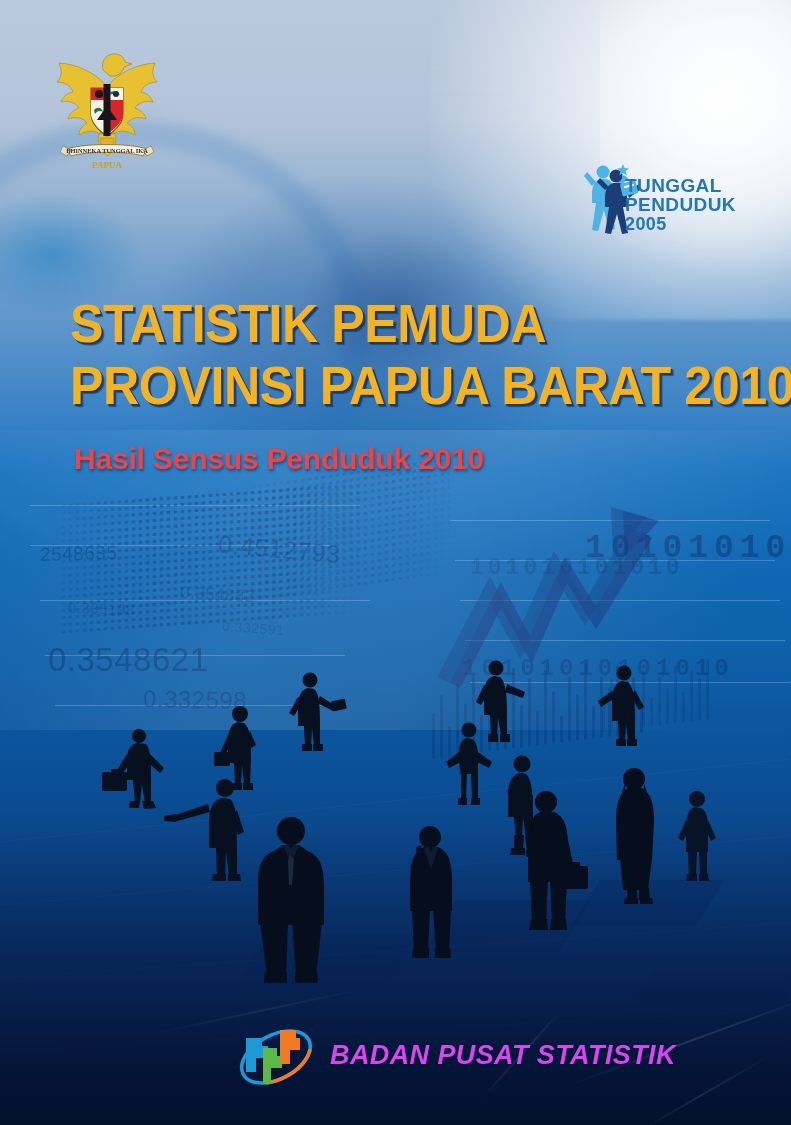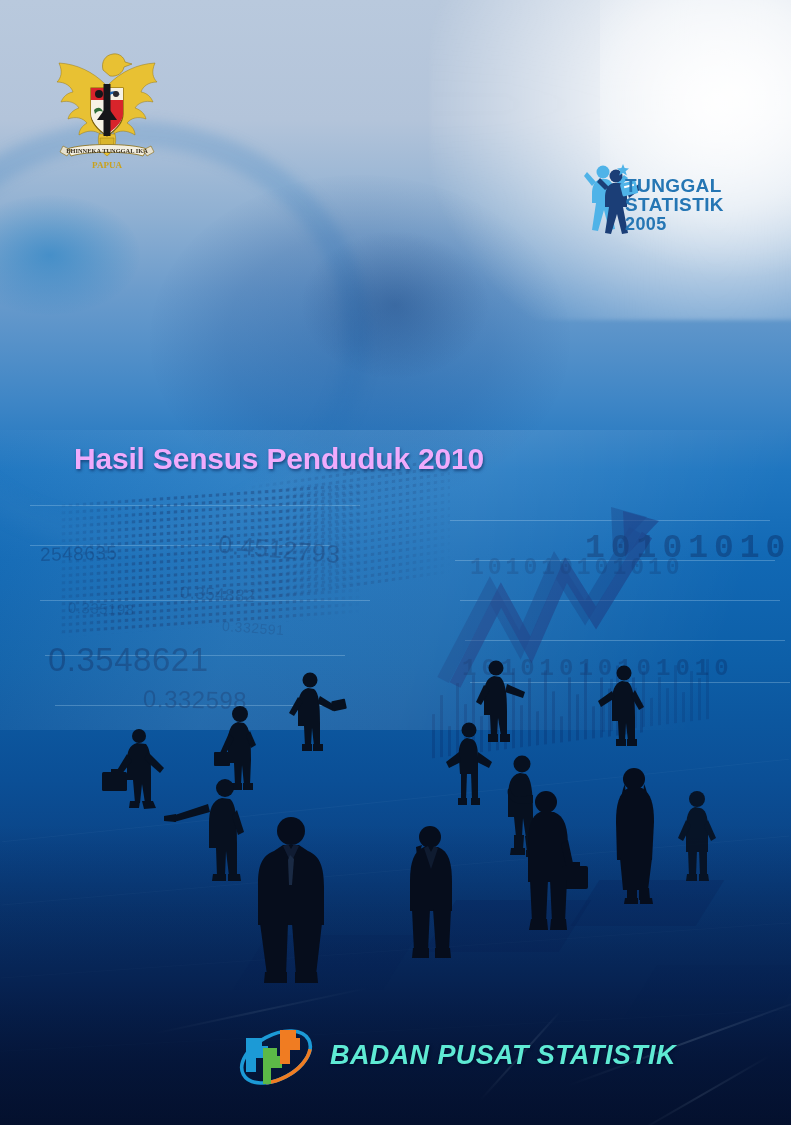--- a/index.html
+++ b/index.html
@@ -168,30 +168,30 @@
     letter-spacing:-0.5px;
     transform:scaleX(.93);
     transform-origin:left center;
     text-shadow:
        2px 2px 0 rgba(20,55,105,.85),
        3px 3px 1px rgba(12,40,85,.55);
     white-space:nowrap;
   }
   .subtitle{
     position:absolute; left:74px; top:442px;
-    font-size:30px; font-weight:bold; color:#f0abfc;
+    font-size:30px; font-weight:bold; color:#ef4444;
     letter-spacing:-0.2px;
     text-shadow:1px 2px 3px rgba(8,40,90,.60);
   }
 
   
   .bps-logo{position:absolute; left:232px; top:1018px; width:88px; height:78px;}
   .bps-text{
     position:absolute; left:330px; top:1040px;
-    font-size:27px; font-weight:bold; font-style:italic; color:#5eead4;
+    font-size:27px; font-weight:bold; font-style:italic; color:#d946ef;
     letter-spacing:.4px;
     text-shadow:1px 1px 3px rgba(0,10,40,.7);
   }
 
   
   .streak{
     position:absolute;
     background:linear-gradient(90deg, rgba(255,255,255,0), rgba(190,220,245,.35), rgba(255,255,255,0));
     height:1.5px;
   }
@@ -558,24 +558,28 @@
       </g>
 
       <rect x="38" y="22" width="16" height="13" rx="1.5" fill="#4FB3E8" transform="rotate(-14 46 28)"></rect>
       <rect x="41" y="25" width="10" height="2" fill="#ffffff" transform="rotate(-14 46 26)"></rect>
 
       <path d="M40,4 L41.6,8 L46,8.4 L42.6,11.2 L43.8,15.4 L40,13 L36.2,15.4 L37.4,11.2 L34,8.4 L38.4,8 Z" fill="#4FB3E8"></path>
     </svg>
   </div>
   <div class="sp-words">
     <div class="l1">TUNGGAL</div>
-    <div class="l2">STATISTIK</div>
+    <div class="l2">PENDUDUK</div>
     <div class="l3">2005</div>
   </div>
 
+  <div class="title-wrap">
+    <div class="title-line">STATISTIK PEMUDA</div>
+    <div class="title-line">PROVINSI PAPUA BARAT 2010</div>
+  </div>
   <div class="subtitle">Hasil Sensus Penduduk 2010</div>
 
   <div class="bps-logo">
     <svg width="88" height="78" viewBox="0 0 88 78">
 
       <g transform="rotate(-28 44 39)">
         <ellipse cx="44" cy="39" rx="37" ry="22" fill="none" stroke="#1C9AD6" stroke-width="3.6"></ellipse>
         <ellipse cx="44" cy="39" rx="37" ry="22" fill="none" stroke="#F07C22" stroke-width="3.6" stroke-dasharray="58 200" stroke-dashoffset="-10"></ellipse>
       </g>
 

